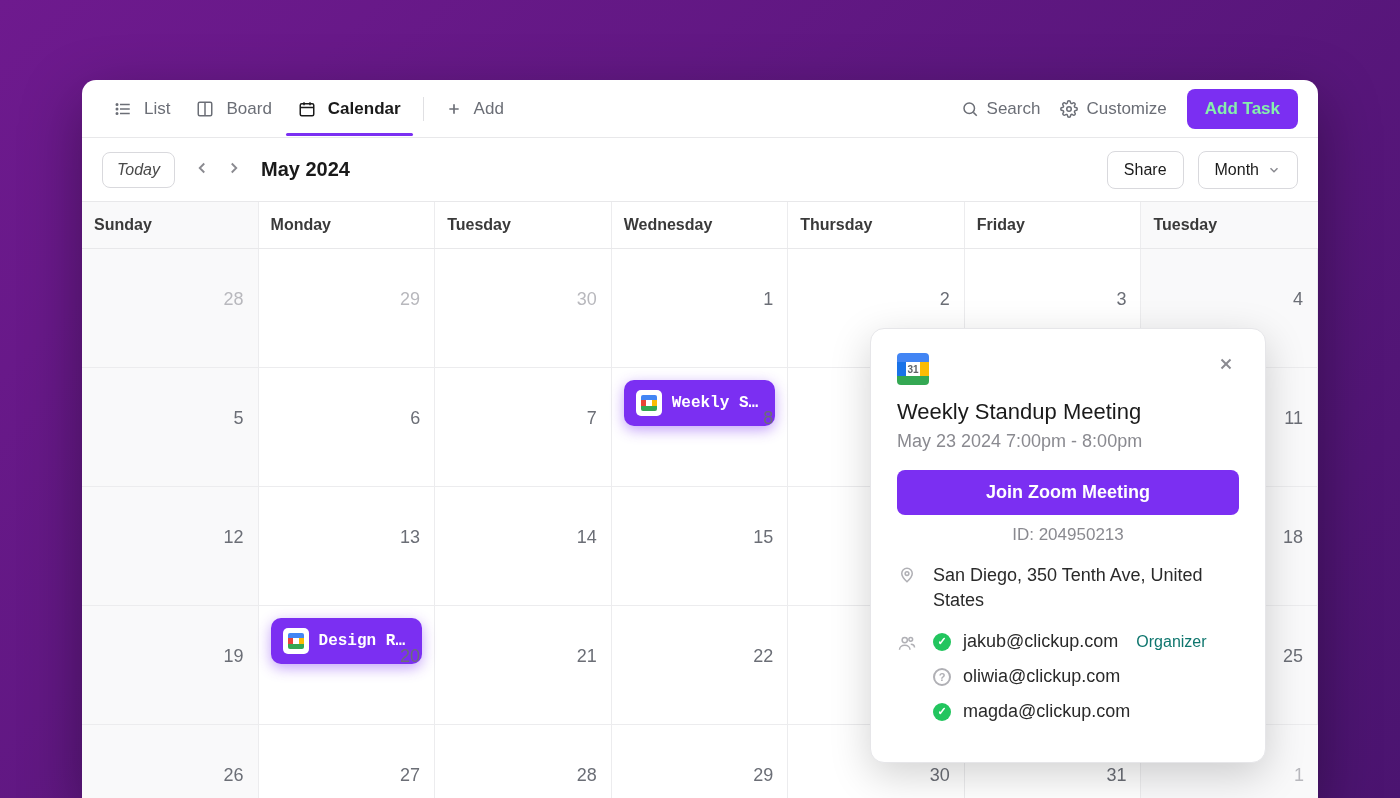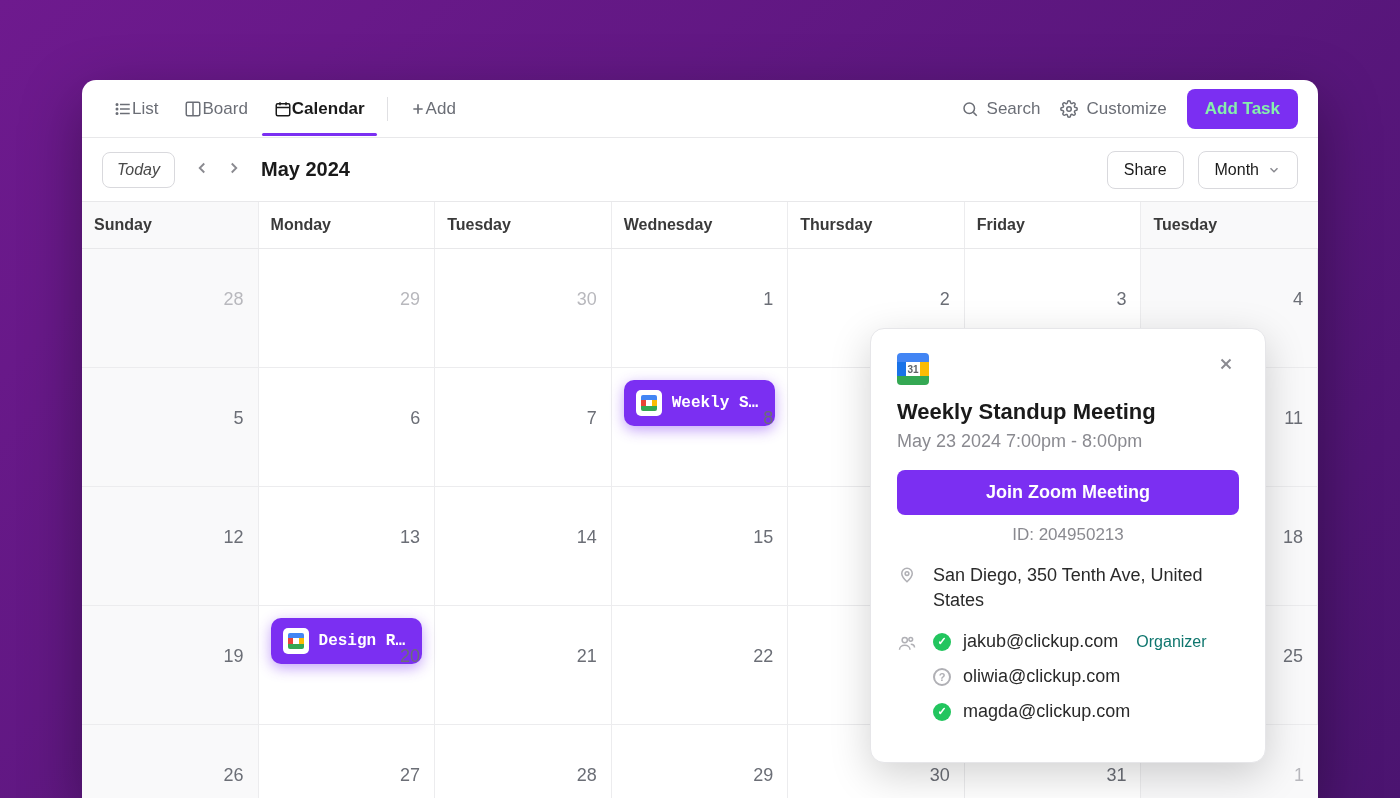--- a/index.html
+++ b/index.html
@@ -19,21 +19,21 @@
   overflow: hidden;
 }
 .top-bar {
   display: flex; align-items: center;
   height: 58px;
   padding: 0 20px;
   border-bottom: 1px solid #e8e8ea;
 }
 .view-tabs { display: flex; align-items: center; gap: 2px; }
 .view-tab {
-  display: flex; align-items: center; gap: 0;
+  display: flex; align-items: center; gap: 12px;
   padding: 16px 12px;
   color: #6b6e76;
   font-size: 17px; font-weight: 500;
   cursor: pointer;
   position: relative;
 }
 .view-tab.active { color: #1a1a1a; font-weight: 600; }
 .view-tab.active::after {
   content: ""; position: absolute; left: 0; right: 0; bottom: -1px;
   height: 3px; background: #7b2ff2; border-radius: 2px;
@@ -139,21 +139,21 @@
     linear-gradient(#1a73e8,#1a73e8) left/9px 100% no-repeat,
     #fff;
   border-radius:4px;
   position:relative;
 }
 .gcal-icon::after{
   content:"31"; position:absolute; top:50%; left:50%; transform:translate(-50%,-50%);
   font-size:10px; font-weight:700; color:#5f6368;
 }
 .close-x { color:#8a8a90; cursor:pointer; font-size:20px; padding:2px 4px; }
-.pop-title { font-size:22px; font-weight:700; color:#1a1a1a; margin-bottom:6px; }
+.pop-title { font-size:22px; font-weight:400; color:#1a1a1a; margin-bottom:6px; }
 .pop-time { font-size:18px; color:#8a8a90; margin-bottom:18px; }
 .join-btn {
   width:100%; background:#7b2ff2; color:#fff;
   border-radius:8px; padding:12px; text-align:center;
   font-size:18px; font-weight:600; cursor:pointer; margin-bottom:10px;
 }
 .meeting-id { text-align:center; color:#8a8a90; font-size:17px; margin-bottom:18px; }
 .info-row { display:flex; gap:16px; margin-bottom:18px; align-items:flex-start; }
 .info-icon { color:#b0b0b5; flex-shrink:0; width:20px; display:flex; justify-content:center; margin-top:3px; }
 .location-text { font-size:18px; color:#2a2a2a; line-height:1.4; }

